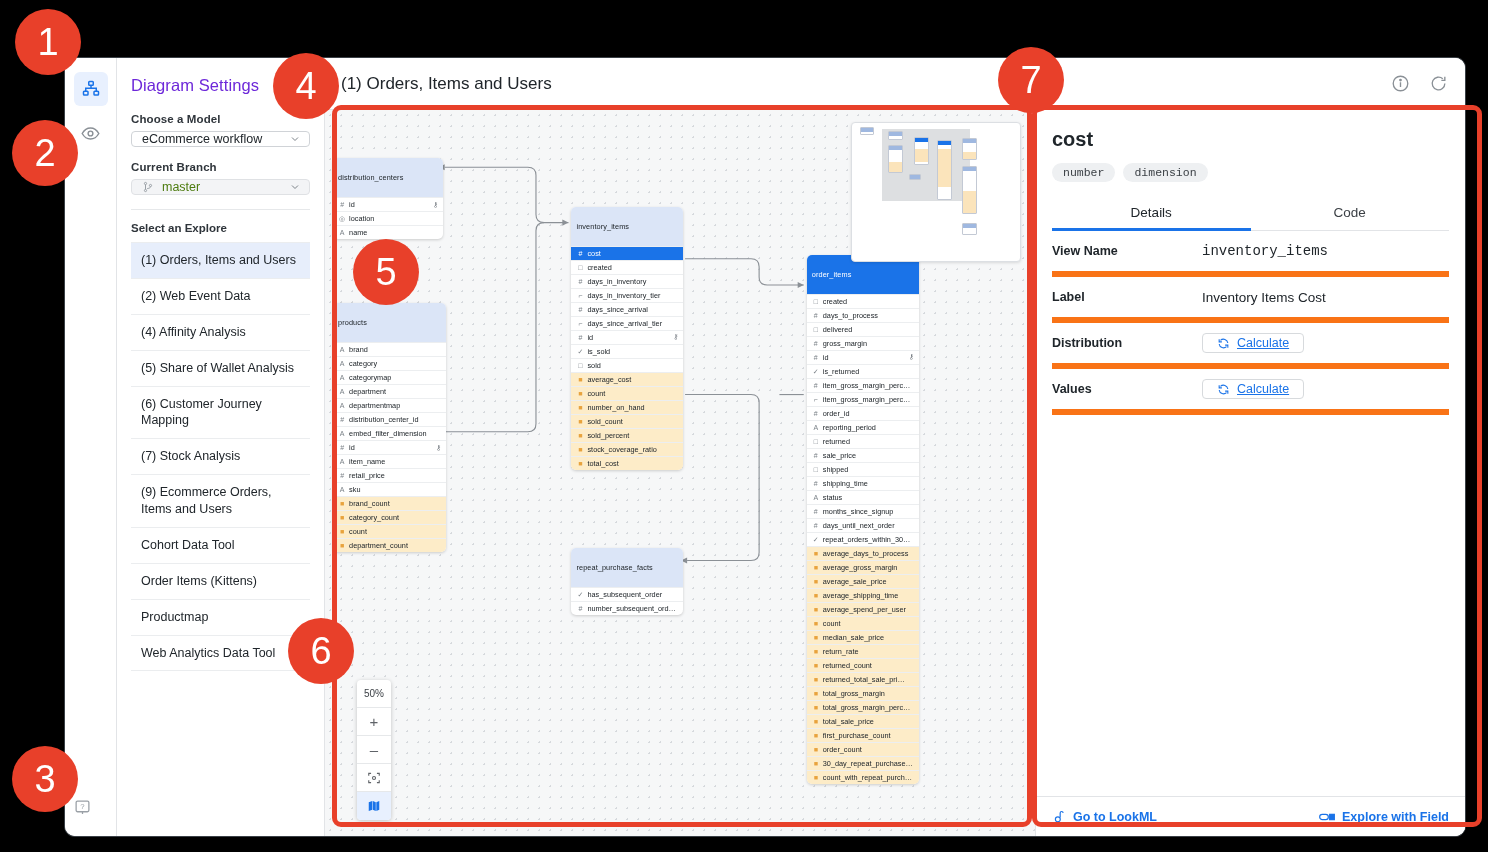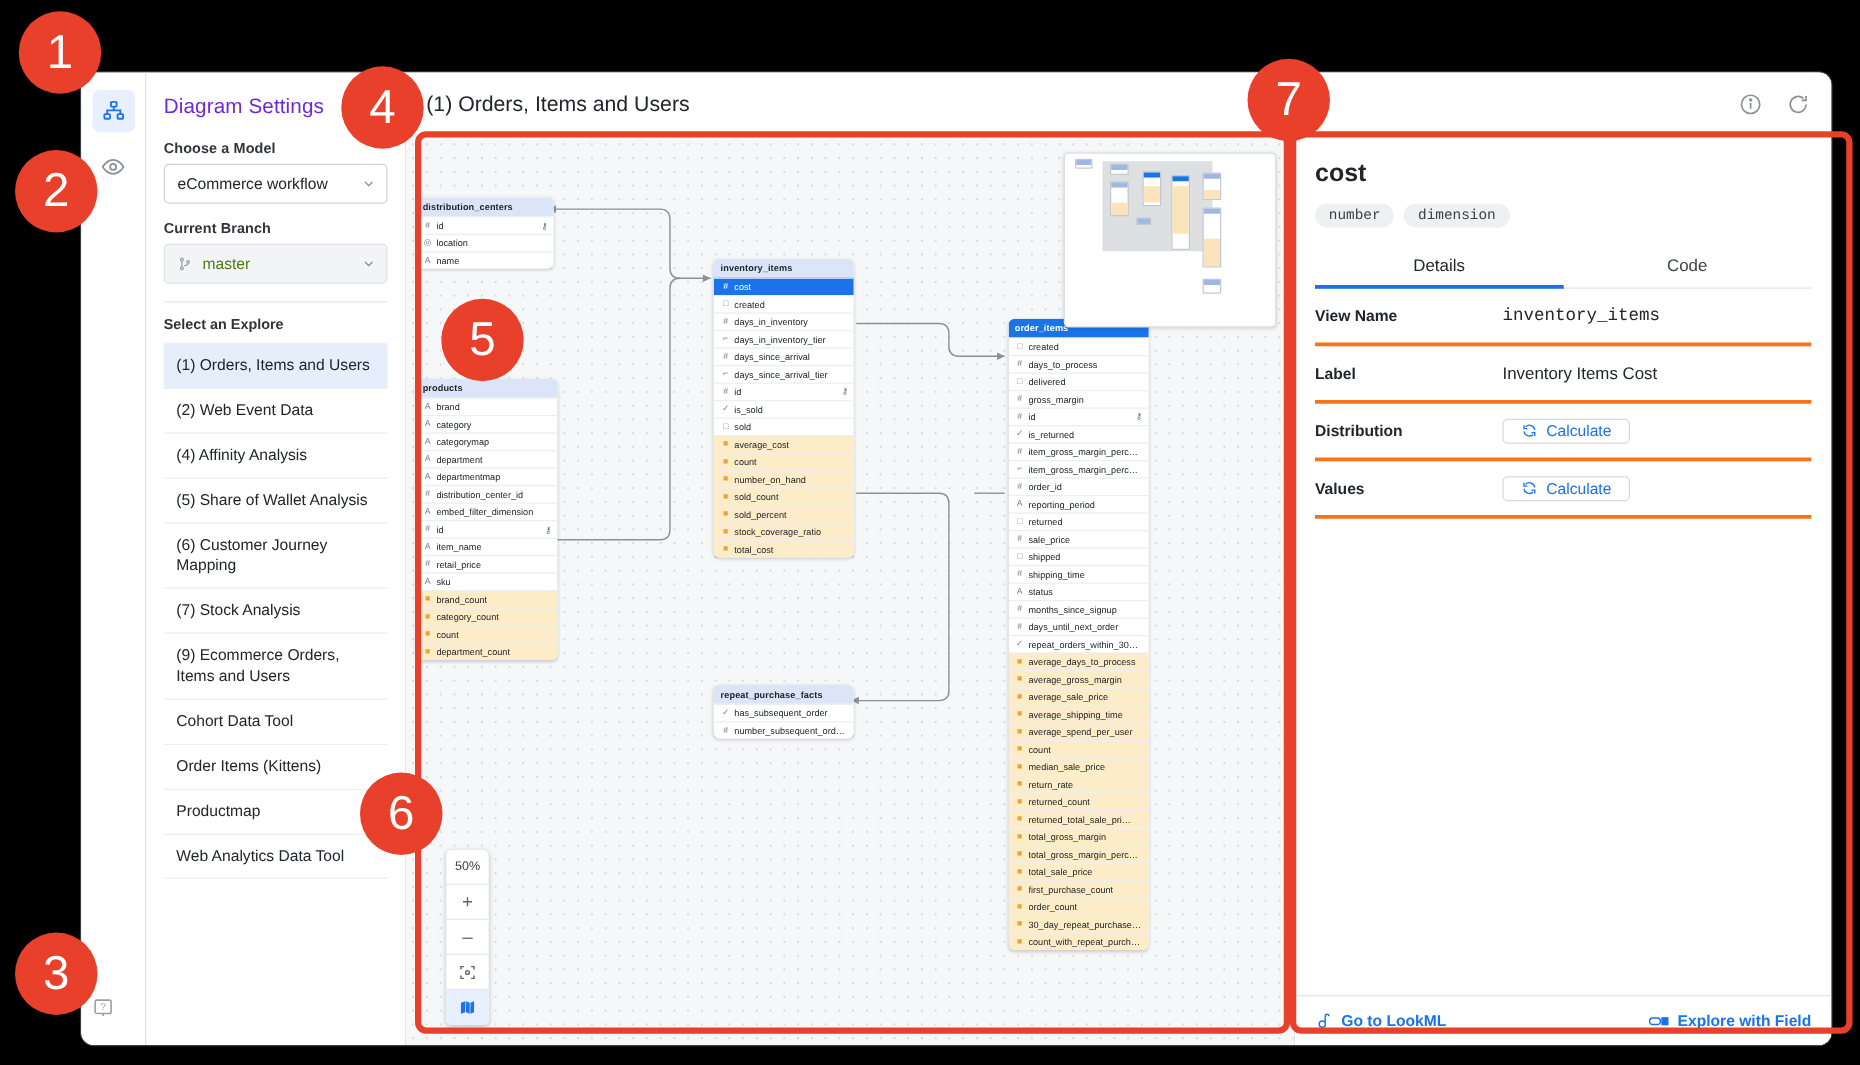--- a/index.html
+++ b/index.html
@@ -50,21 +50,21 @@
   }
   .settings h1 {
     font-size: 16.5px; font-weight: 400; color: #6d28d9;
     margin-bottom: 18px; letter-spacing: .1px;
   }
   .field-label {
     font-size: 11.5px; font-weight: 700; color: #2f353b;
     margin-bottom: 6px; letter-spacing: .1px;
   }
   .select {
-    height: 32px; border: 1px solid #d0d3d7; border-radius: 4px;
+    height: 16px; border: 1px solid #d0d3d7; border-radius: 4px;
     display: flex; align-items: center; padding: 0 8px 0 10px;
     font-size: 12.5px; color: #20262b; background: #fff;
     margin-bottom: 14px; cursor: pointer;
   }
   .select.disabled { background: #f3f4f6; color: #4d7c0f; border-color:#dfe1e4; }
   .select .val { flex: 1; }
   .chev { width: 12px; height: 12px; color:#7b8288; }
   .branch-icon { width:13px; margin-right:7px; color:#9aa0a6; display:flex; }
   .divider { height:1px; background:#e6e8ea; margin: 6px 0 12px 0; }
   .section-label {
@@ -97,22 +97,22 @@
     overflow: hidden;
   }
 
   
   .tbl {
     position: absolute; background: #fff; border-radius: 5px;
     box-shadow: 0 1px 3px rgba(0,0,0,.18);
     font-size: 7.3px; overflow: hidden; width: 110px;
   }
   .tbl .th {
-    background: #dbe5f7; color: #20262b; font-weight: 700;
-    padding: 3px 5px; letter-spacing: .1px;
+    background: #dbe5f7; color: #20262b; font-weight: 400;
+    padding: 15px 5px; letter-spacing: .1px;
   }
   .tbl.sel .th { background: #1a73e8; color:#fff; }
   .tbl .row {
     display: flex; align-items: center;
     padding: 2px 5px; border-top: 1px solid #eceef0;
     color: #20262b; white-space: nowrap; overflow: hidden;
   }
   .tbl .row.measure { background: #fdecc8; }
   .tbl .row.hl { background:#1a73e8; color:#fff; }
   .tbl .row .ic { width: 8px; flex:0 0 8px; margin-right: 3px; color:#7b8288;
@@ -168,30 +168,30 @@
     flex:1; text-align:center; font-size: 13.5px; color:#3c4146;
     padding: 9px 0 10px 0; cursor:pointer; position:relative;
   }
   .tab.active { color:#20262b; }
   .tab.active:after {
     content:""; position:absolute; left:0; right:0; bottom:-1px;
     height:3px; background:#1a73e8;
   }
   .drow {
     display:flex; align-items:center; min-height: 46px;
-    border-bottom: 3px solid #f97316; padding: 8px 0;
+    border-bottom: 6px solid #f97316; padding: 8px 0;
   }
   .drow .k { width: 150px; flex:0 0 150px; font-size: 12.5px; font-weight:700; color:#20262b; }
   .drow .v { font-size: 13.5px; color:#20262b; }
   .drow .v.mono { font-family:"Liberation Mono", monospace; font-size: 14px; }
   .calcbtn {
     display:inline-flex; align-items:center; gap:7px;
     border:1px solid #d7dadd; border-radius:4px;
     padding: 2px 14px; font-size: 12.5px; color:#1a73e8;
-    background:#fff; cursor:pointer;
+    background:#fff; cursor:pointer;text-decoration:underline;
   }
   .detail-footer {
     height: 40px; flex:0 0 40px; border-top:1px solid #e2e4e7;
     display:flex; align-items:center; justify-content:space-between;
     padding: 0 16px; background:#fff;
   }
   .flink { display:flex; align-items:center; gap:7px; font-size:12.5px;
            font-weight:700; color:#1a73e8; cursor:pointer; }
 
   

